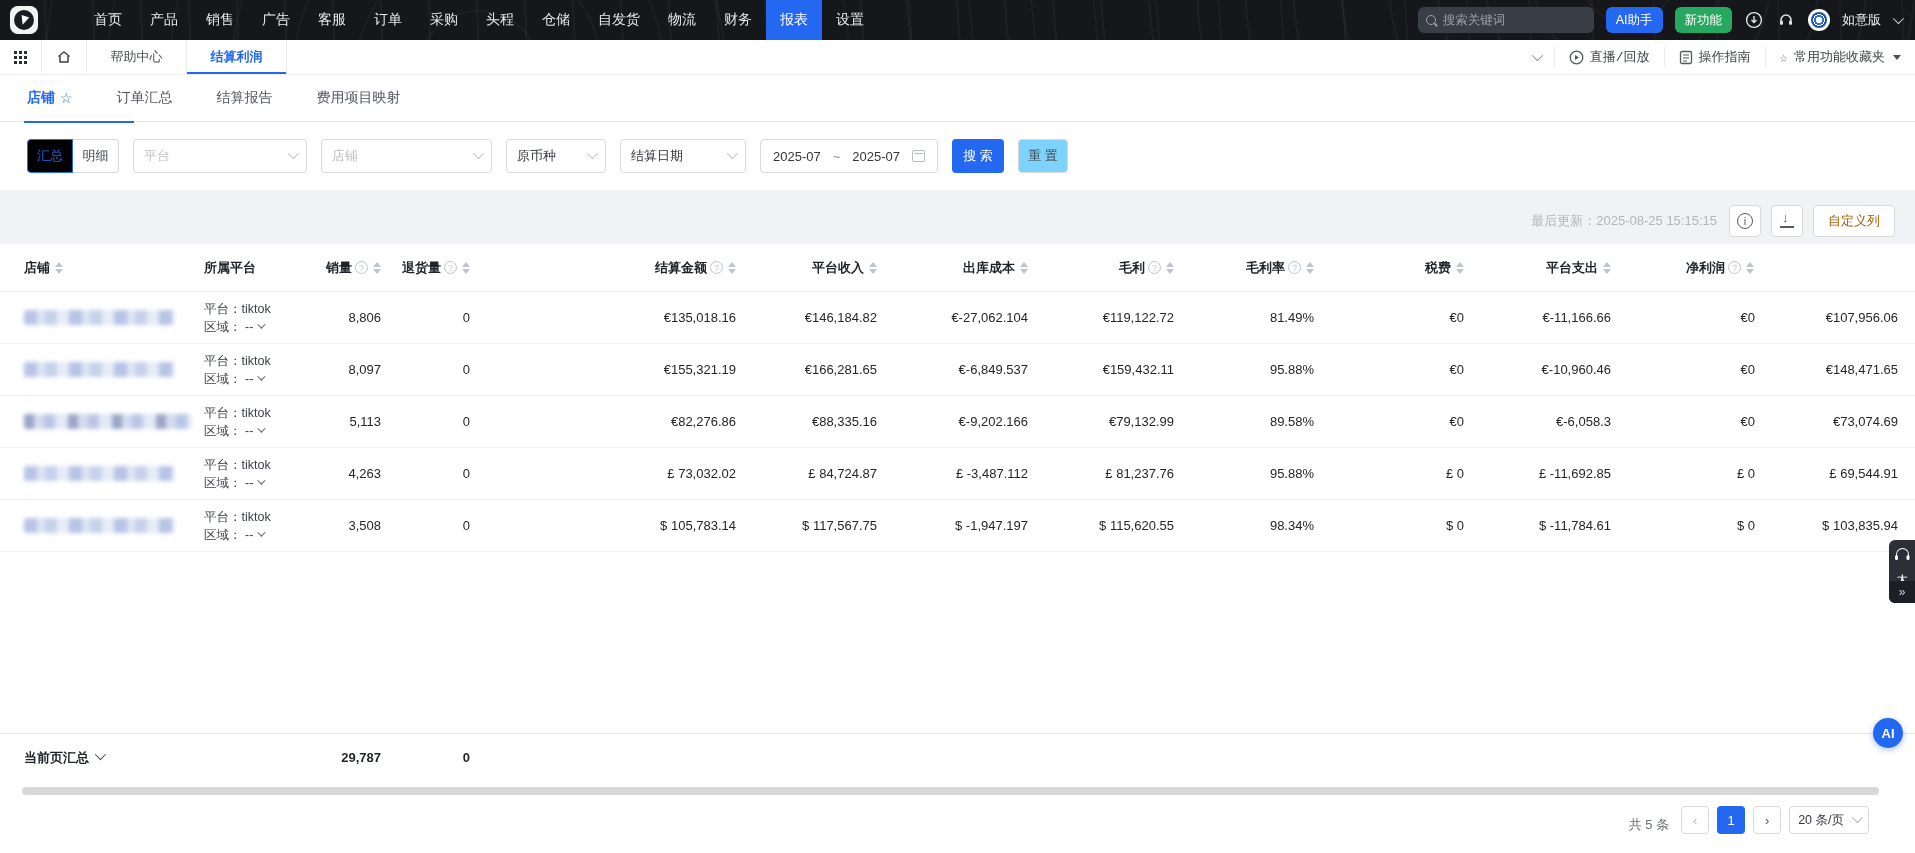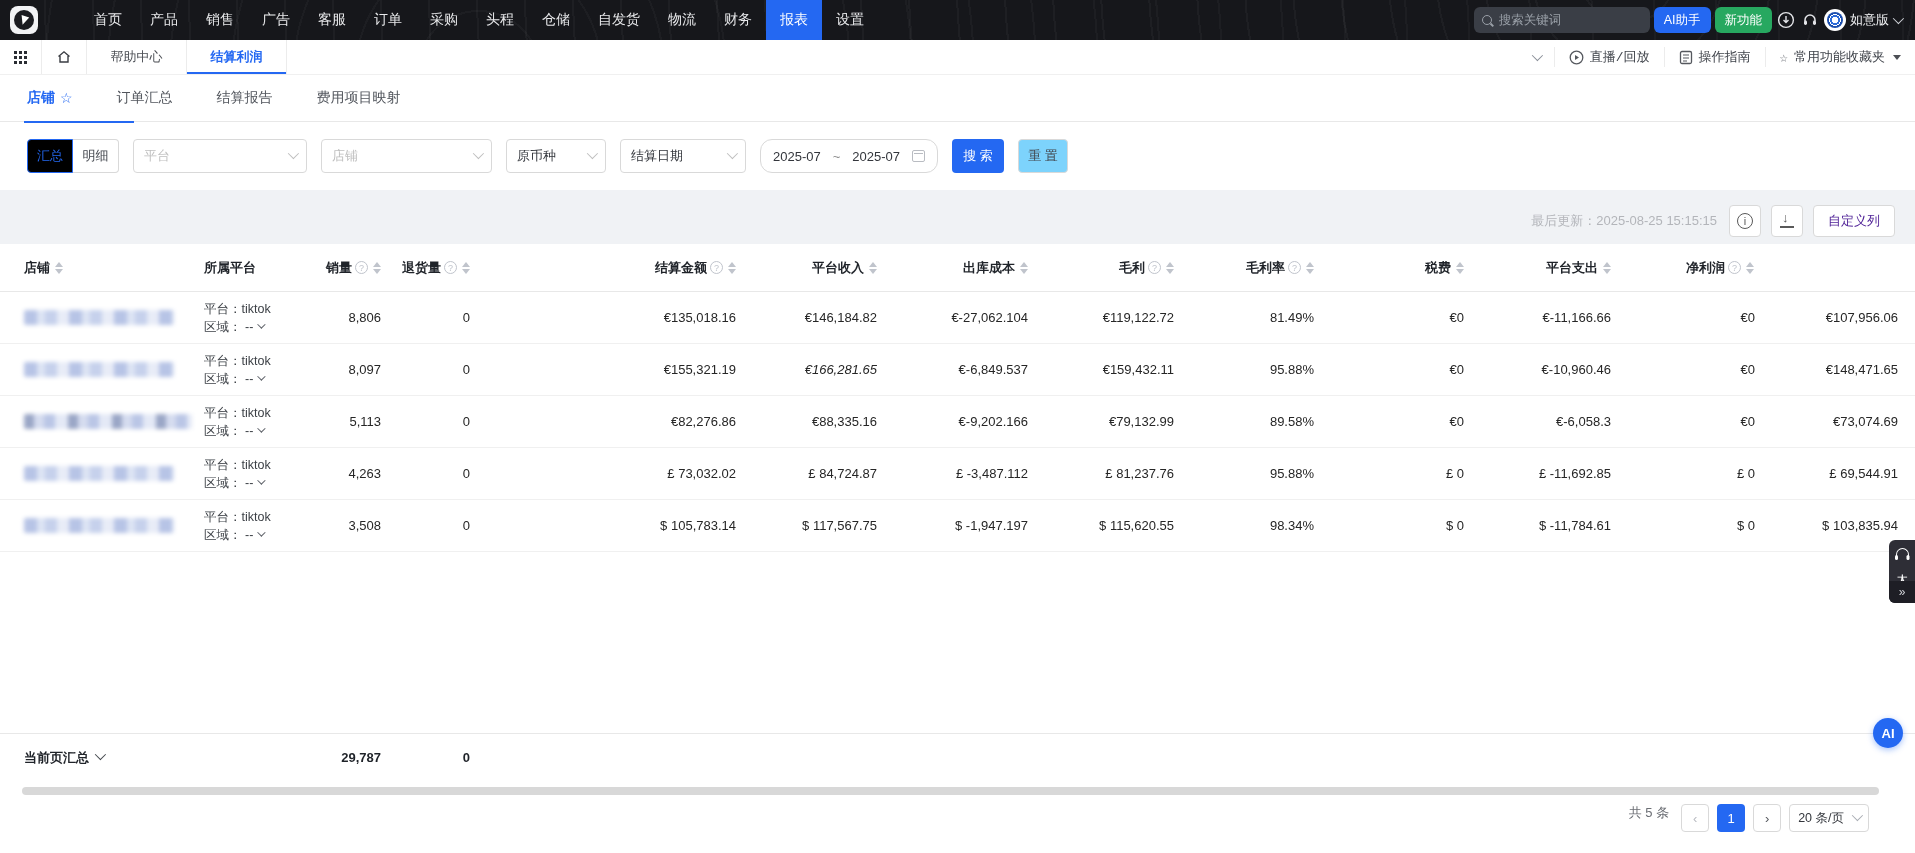--- a/index.html
+++ b/index.html
@@ -11,21 +11,21 @@
     display:flex; align-items:center; z-index:30;
     background-image:repeating-radial-gradient(circle at 85% -60%, transparent 0 46px, rgba(255,255,255,.035) 46px 48px),
                      repeating-radial-gradient(circle at 25% 180%, transparent 0 60px, rgba(255,255,255,.03) 60px 62px);}
   .logo { width:28px; height:28px; background:#f2f3f5; border-radius:8px; margin:0 14px 0 10px;
     display:flex; align-items:center; justify-content:center; }
   .logo i { width:20px; height:20px; background:#1b1c21; border-radius:50%; display:flex; align-items:center; justify-content:center; }
   .logo i b { width:0; height:0; border-left:4px solid transparent; border-right:4px solid transparent; border-top:9px solid #fff; transform:rotate(18deg); }
   .nav-menu { display:flex; height:40px; margin-left:28px; }
   .nav-item { height:40px; display:flex; align-items:center; padding:0 14px; color:#e8e9eb; font-size:14px; cursor:pointer; }
   .nav-item.active { background:#2468f2; color:#fff; }
-  .topnav-right { margin-left:auto; display:flex; align-items:center; gap:4px; padding-right:14px; }
+  .topnav-right { margin-left:auto; display:flex; align-items:center; gap:12px; padding-right:14px; }
   .nav-search { width:176px; height:26px; background:#3a3e46; border-radius:6px; display:flex; align-items:center; padding:0 8px; gap:6px; }
   .nav-search input { background:transparent; border:none; outline:none; color:#d6d8dc; font-size:12.5px; width:130px; }
   .nav-search input::placeholder { color:#9aa0a8; }
   .mag { width:11px; height:11px; position:relative; flex:none; }
   .mag::before { content:""; position:absolute; width:8px; height:8px; border:1.6px solid #9aa0a8; border-radius:50%; left:0; top:0; }
   .mag::after { content:""; position:absolute; width:4px; height:1.6px; background:#9aa0a8; transform:rotate(45deg); right:-1px; bottom:0; }
   .pill { height:26px; border-radius:6px; color:#fff; font-size:12.5px; display:flex; align-items:center; padding:0 10px; cursor:pointer; }
   .pill.blue { background:#2468f2; } .pill.green { background:#27a860; }
   .nav-ico { width:20px; height:20px; display:flex; align-items:center; justify-content:center; color:#e3e4e8; }
   .avatar { width:22px; height:22px; border-radius:50%; background:#fff; display:flex; align-items:center; justify-content:center; }
@@ -57,36 +57,36 @@
   
   .filters { position:absolute; left:0; top:122px; width:1915px; height:68px; background:#fff; display:flex; align-items:center; padding-left:27px; gap:14px; }
   .seg { display:flex; }
   .seg .segbtn { height:34px; width:46px; display:flex; align-items:center; justify-content:center; font-size:13px; border:1px solid #d9d9d9; background:#fff; color:#42464d; cursor:pointer; }
   .seg .segbtn:first-child { border-radius:4px 0 0 4px; }
   .seg .segbtn:last-child { border-radius:0 4px 4px 0; border-left:none; }
   .seg .segbtn.on { border:1px solid #2468f2; background:#000000; color:#2468f2; }
   .sel { height:34px; border:1px solid #d9d9d9; border-radius:4px; background:#fff; display:flex; align-items:center; justify-content:space-between; padding:0 10px; font-size:13px; cursor:pointer; }
   .sel .ph { color:#bfbfbf; } .sel .val { color:#33363c; }
   .sel .chev { border-color:#bfbfbf; margin-top:-3px; }
-  .daterange { height:34px; border:1px solid #d9d9d9; border-radius:12px; background:#fff; display:flex; align-items:center; gap:12px; padding:0 12px; font-size:13px; color:#33363c; cursor:pointer;}
+  .daterange { height:34px; border:1px solid #d9d9d9; border-radius:4px; background:#fff; display:flex; align-items:center; gap:12px; padding:0 12px; font-size:13px; color:#33363c; cursor:pointer;}
   .cal { width:13px; height:12px; border:1.4px solid #b9bcc2; border-radius:2px; position:relative; }
   .cal::before { content:""; position:absolute; top:1.5px; left:1px; right:1px; height:1.4px; background:#b9bcc2; }
   .btn { height:34px; border-radius:4px; font-size:13px; display:flex; align-items:center; justify-content:center; cursor:pointer; }
   .btn.primary { background:#2468f2; color:#fff; width:52px; }
   .btn.plain { border:1px solid #d9d9d9; background:#7dd3fc; color:#42464d; width:50px; }
 
   
   .toolbar { position:absolute; right:20px; top:203px; height:36px; display:flex; align-items:center; gap:10px; }
   .lastupd { color:#b3b5ba; font-size:13px; margin-right:2px;}
   .sqbtn { width:32px; height:32px; border:1px solid #d9d9d9; border-radius:4px; background:#fff; display:flex; align-items:center; justify-content:center; color:#595959; cursor:pointer; font-size:14px;}
   .infoi { width:16px; height:16px; border:1.4px solid #595959; border-radius:50%; font-size:11px; display:flex; align-items:center; justify-content:center; color:#595959; font-style:normal;}
   .dl { position:relative; width:14px; height:14px; }
   .dl::before{ content:"↓"; position:absolute; left:2px; top:-4px; font-size:13px; color:#595959;}
   .dl::after{ content:""; position:absolute; left:0; right:0; bottom:0; height:1.6px; background:#595959; }
-  .custbtn { height:32px; padding:0 14px; border:1px solid #d9d9d9; border-radius:4px; background:#fff; font-size:13px; color:#4c1d95; display:flex; align-items:center; cursor:pointer;}
+  .custbtn { height:32px; padding:0 14px; border:1px solid #d9d9d9; border-radius:4px; background:#fff; font-size:13px; color:#a16207; display:flex; align-items:center; cursor:pointer;}
 
   
   .card { position:absolute; left:0; top:244px; width:1915px; height:609px; background:#fff; }
   .thead { display:flex; align-items:center; height:48px; padding-left:24px; background:#fff; border-bottom:1px solid #e8e8e8; }
   .th { display:flex; align-items:center; gap:3px; font-size:13px; font-weight:bold; color:#1f2329; height:48px; cursor:pointer;}
   .th.right { justify-content:flex-end; }
   .help { width:13px; height:13px; border:1px solid #c0c4cc; border-radius:50%; color:#c0c4cc; font-size:9px; display:flex; align-items:center; justify-content:center; font-weight:normal; flex:none;}
   .sorter { display:flex; flex-direction:column; gap:2px; margin-left:2px; flex:none;}
   .sorter i { width:0; height:0; border-left:4px solid transparent; border-right:4px solid transparent; }
   .sorter .up { border-bottom:5px solid #c0c4cc; } .sorter .dn { border-top:5px solid #c0c4cc; }
@@ -98,21 +98,21 @@
   .tr:nth-child(3) .mask { width:168px; background:repeating-linear-gradient(90deg,#9aa6c6 0 10px,#d5dcef 10px 20px,#bac6e6 20px 31px,#e4e9f6 31px 44px); }
   .plat { display:flex; flex-direction:column; gap:2px; font-size:12.5px; color:#3c4046; line-height:16px;}
   .plat .rg { display:flex; align-items:center; gap:4px; }
   .rg .chev { width:6px; height:6px; border-color:#5b5f66; cursor:pointer; margin-top:-2px;}
   .summary { position:absolute; left:0; top:489px; width:1915px; height:48px; border-top:1px solid #e8e8e8; display:flex; align-items:center; padding-left:24px; font-size:13px; font-weight:bold; color:#1f2329; background:#fff;}
   .summary .lbl { display:flex; align-items:center; gap:6px;}
   .summary .chev { border-color:#43474d; margin-top:-3px;}
   .hscroll { position:absolute; left:22px; right:36px; top:543px; height:8px; border-radius:4px; background:#d8d8d8; cursor:pointer;}
 
   
-  .pager { position:absolute; right:46px; top:560px; height:30px; display:flex; align-items:flex-start; gap:8px; }
+  .pager { position:absolute; right:46px; top:560px; height:30px; display:flex; align-items:flex-end; gap:8px; }
   .ptotal { font-size:13px; color:#6b6e74; margin-right:4px; }
   .pbtn { width:28px; height:28px; border:1px solid #d9d9d9; border-radius:4px; background:#fff; display:flex; align-items:center; justify-content:center; font-size:13px; color:#b9bcc2; cursor:pointer;}
   .pbtn.next { color:#53565c; }
   .pcur { width:28px; height:28px; border-radius:4px; background:#2468f2; color:#fff; font-size:13px; display:flex; align-items:center; justify-content:center; cursor:pointer;}
   .psize { height:28px; border:1px solid #d9d9d9; border-radius:4px; background:#fff; display:flex; align-items:center; gap:8px; padding:0 8px; font-size:12.5px; color:#33363c; cursor:pointer;}
   .psize .chev{ border-color:#a9adb4; margin-top:-3px;}
 
   
   .svc { position:absolute; right:0; top:540px; width:26px; background:#2e2e36; border-radius:6px 0 0 6px; color:#fff; display:flex; flex-direction:column; align-items:center; padding:8px 0 0; z-index:40; cursor:pointer;}
   .svc .vtxt { writing-mode:vertical-lr; font-size:12px; letter-spacing:2px; margin:6px 0 8px; }
@@ -410,21 +410,21 @@
             <span>平台：tiktok</span>
             <span class="rg">
               <span>区域： --</span>
               <span class="chev"></span>
             </span>
           </div>
         </div>
         <div class="td right" style="width: 62px;">8,097</div>
         <div class="td right" style="width: 89px;">0</div>
         <div class="td right" style="width: 266px;">€155,321.19</div>
-        <div class="td right" style="width: 141px; font-style: italic;">€166,281.65</div>
+        <div class="td right" style="width: 141px;">€166,281.65</div>
         <div class="td right" style="width: 151px;">€-6,849.537</div>
         <div class="td right" style="width: 146px;">€159,432.11</div>
         <div class="td right" style="width: 140px;">95.88%</div>
         <div class="td right" style="width: 150px;">€0</div>
         <div class="td right" style="width: 147px;">€-10,960.46</div>
         <div class="td right" style="width: 144px;">€0</div>
         <div class="td right" style="width: 143px;">€148,471.65</div>
       </div>
       <div class="tr">
         <div class="td" style="width: 180px;">

